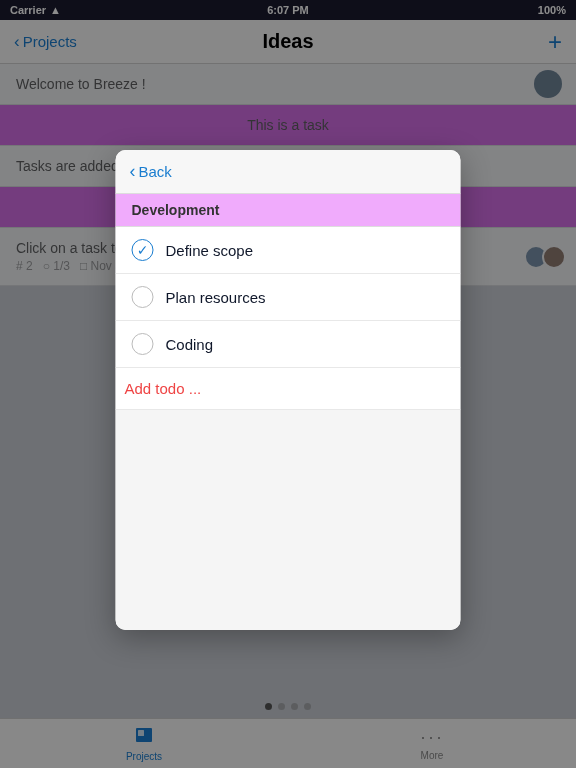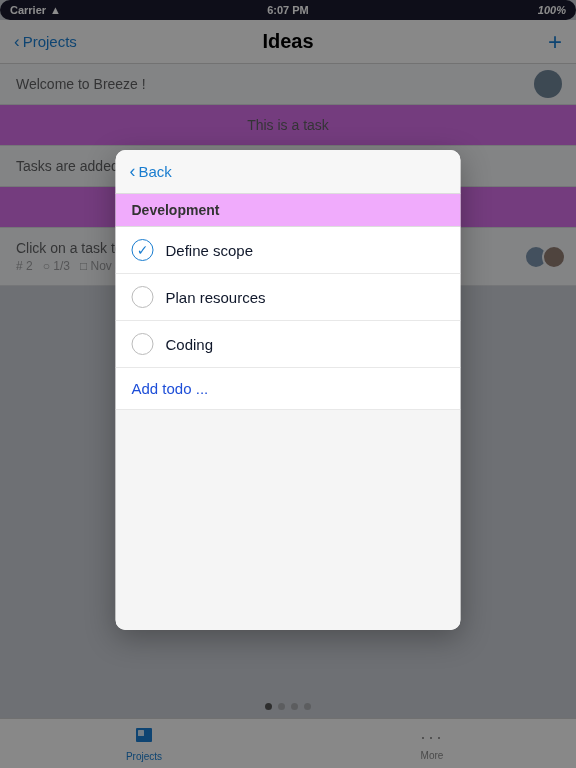--- a/index.html
+++ b/index.html
@@ -19,25 +19,24 @@
       background: #1a1a2e;
       display: flex;
       align-items: center;
       justify-content: space-between;
       padding: 0 10px;
       color: #fff;
       font-size: 11px;
       font-weight: 600;
       position: relative;
       z-index: 10;
-      border-radius: 10px;
     }
     .status-bar-left { display: flex; align-items: center; gap: 4px; }
     .status-bar-center { position: absolute; left: 50%; transform: translateX(-50%); }
-    .status-bar-right { display: flex; align-items: flex-start; gap: 4px; font-style: italic; }
+    .status-bar-right { display: flex; align-items: flex-start; gap: 4px; }
 
     
     .nav-bar {
       width: 100%;
       height: 44px;
       background: #f7f7f7;
       border-bottom: 1px solid #d0d0d0;
       display: flex;
       align-items: center;
       justify-content: space-between;
@@ -190,22 +189,22 @@
       font-size: 14px;
       line-height: 1;
     }
     .todo-label {
       font-size: 15px;
       color: #0f172a;
     }
 
     
     .add-todo {
-      padding: 12px 16px;
-      color: #1d4ed8;
+      padding: 12px 9px;
+      color: #ef4444;
       font-size: 15px;
       background: #fff;
       border-bottom: 1px solid #e8e8e8;
     }
 
     
     .modal-empty {
       background: #f5f5f5;
       height: 220px;
     }

